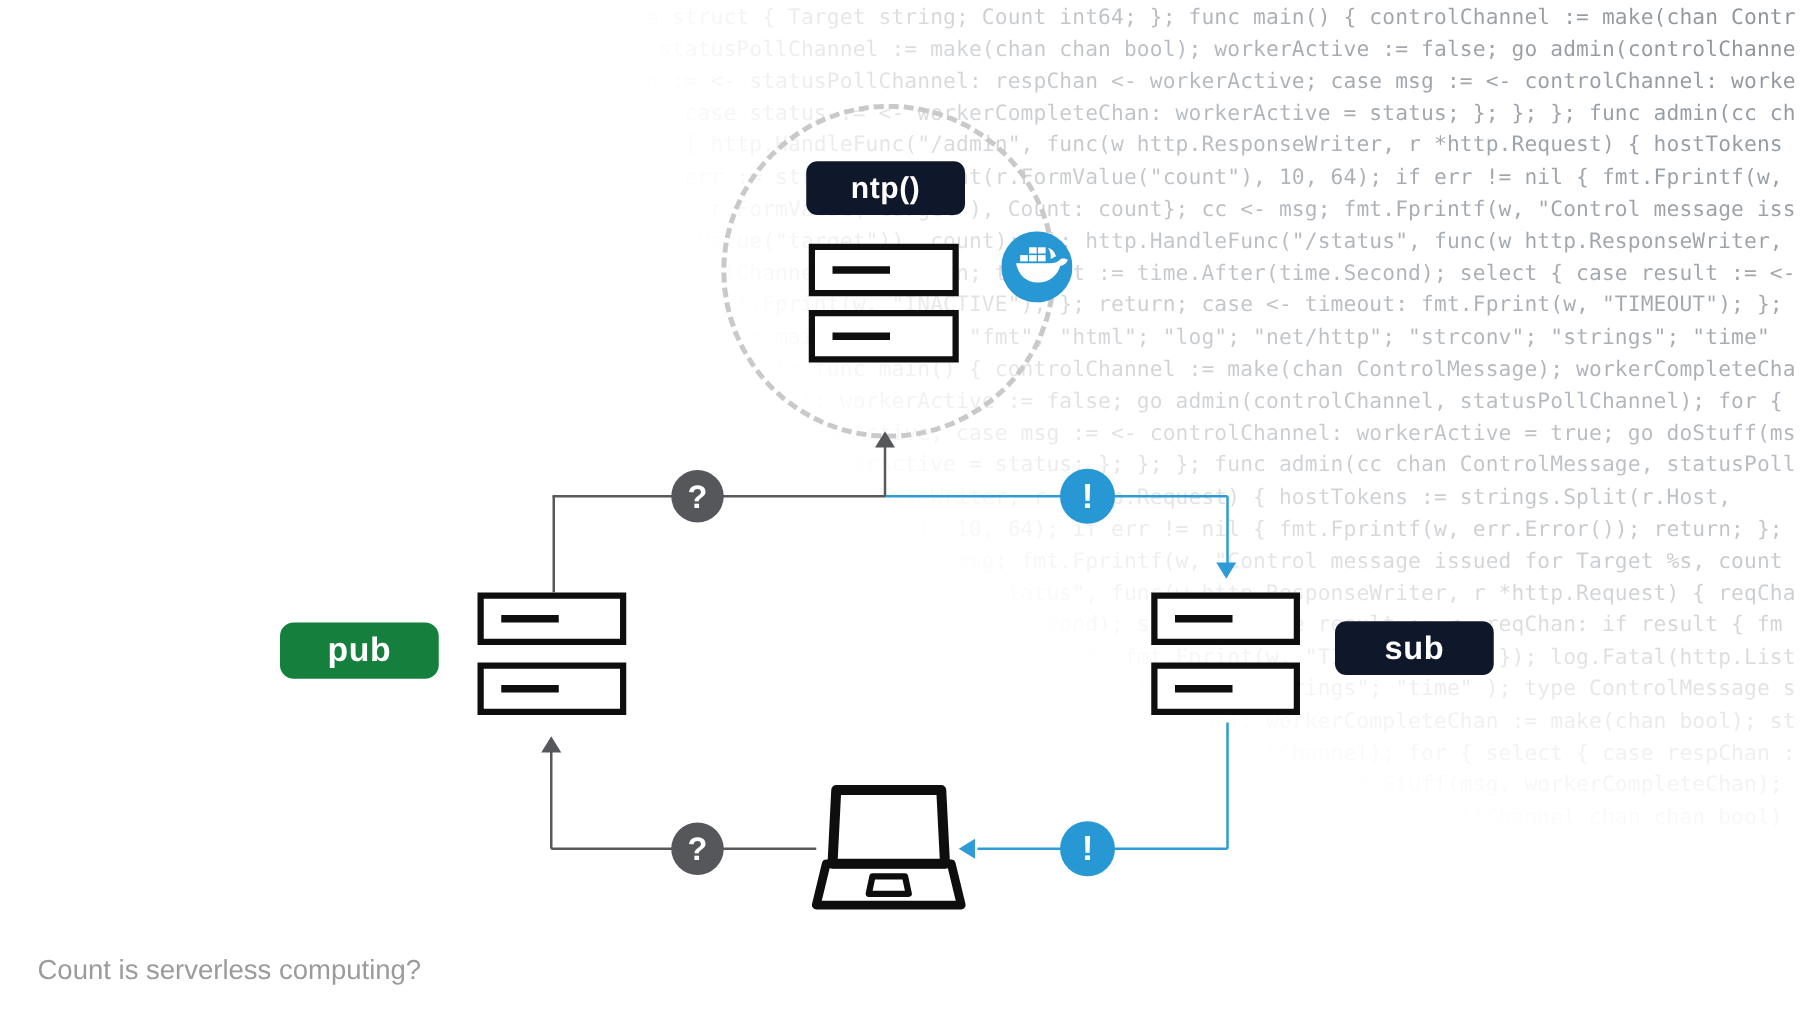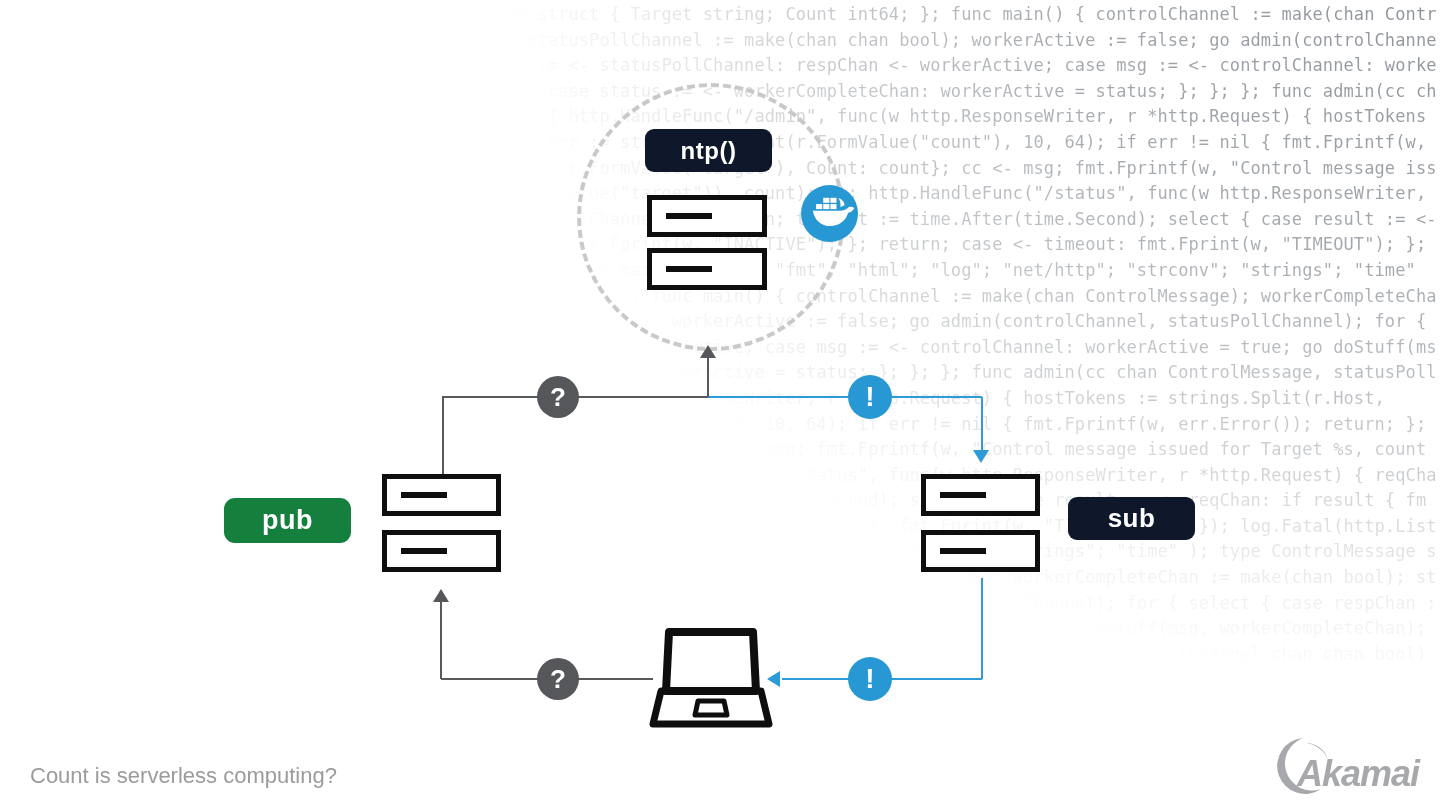--- a/index.html
+++ b/index.html
@@ -103,23 +103,14 @@
   <div class="abs" style="left:645px;top:627px;width:132px;height:104px;">
     <svg width="132" height="104" viewBox="0 0 132 104">
       <path d="M16 64 L116 64 L124 97 L8 97 Z" fill="#ffffff" stroke="#0e0e0e" stroke-width="7" stroke-linejoin="round"></path>
       <path d="M24 5 L108 5 L111 64 L21 64 Z" fill="#ffffff" stroke="#0e0e0e" stroke-width="8" stroke-linejoin="round"></path>
       <path d="M53 74 L79 74 L82 88 L50 88 Z" fill="#ffffff" stroke="#0e0e0e" stroke-width="5" stroke-linejoin="round"></path>
     </svg>
   </div>
 
   <div class="caption">Count is serverless computing?</div>
 
-  <div class="abs" style="left:1272px;top:736px;width:152px;height:60px;">
-    <svg width="152" height="60" viewBox="0 0 152 60">
-      <g fill="#a6a8ab">
-        <path d="M31 2 A28 28 0 1 0 49 53 A25 25 0 1 1 31 2 Z"></path>
-        <path d="M34 7 A23 23 0 0 1 56 24 A27 27 0 0 0 34 7 Z"></path>
-        <text x="25" y="50" font-family="Liberation Sans, sans-serif" font-size="36" font-weight="bold" font-style="italic" letter-spacing="-1">Akamai</text>
-      </g>
-    </svg>
-  </div>
 
 </div>
 
 </body></html>

